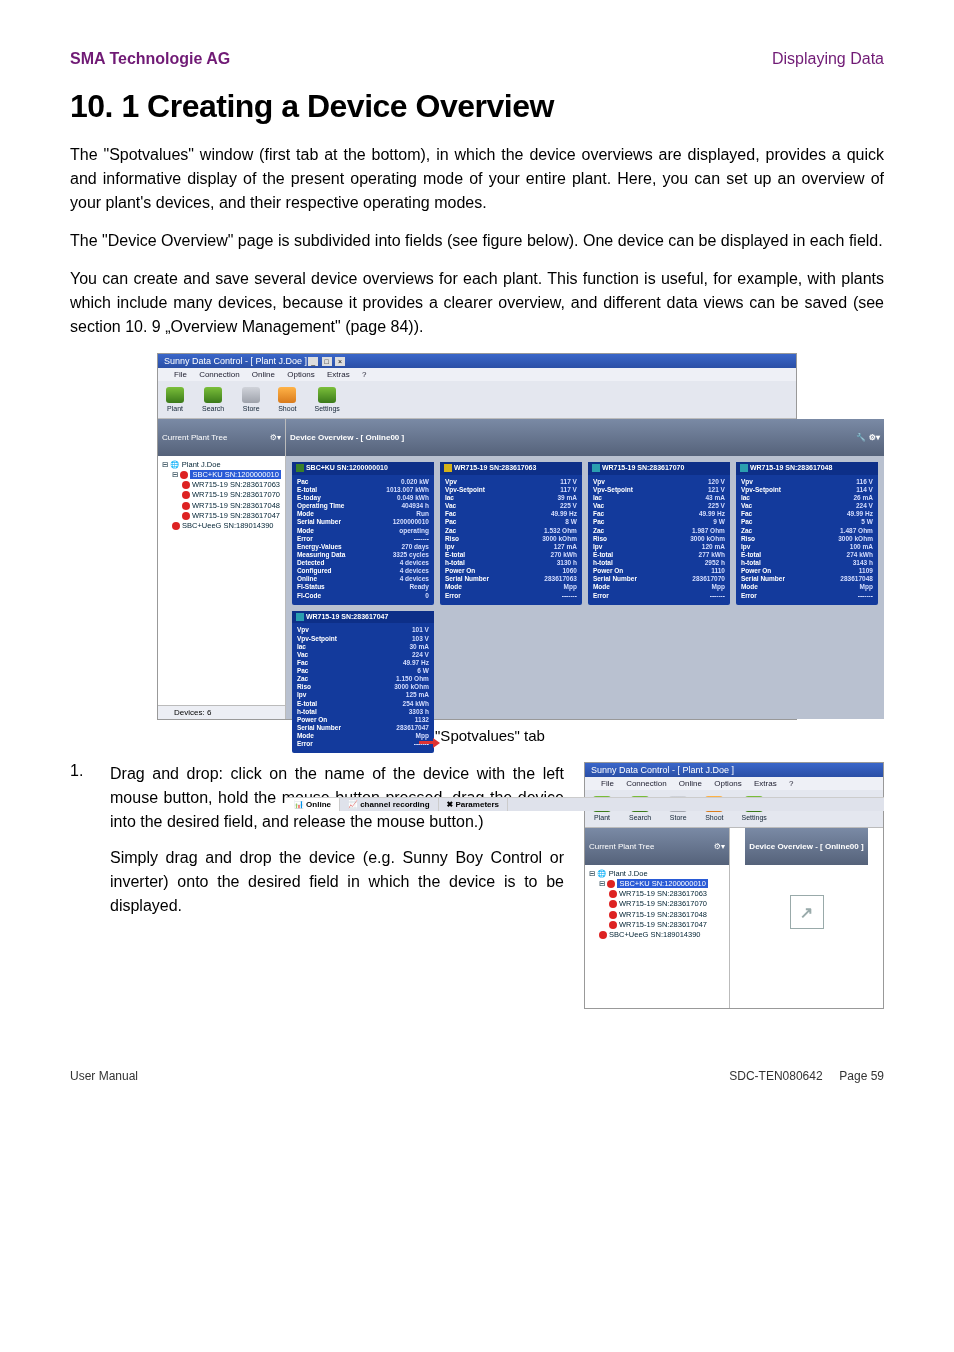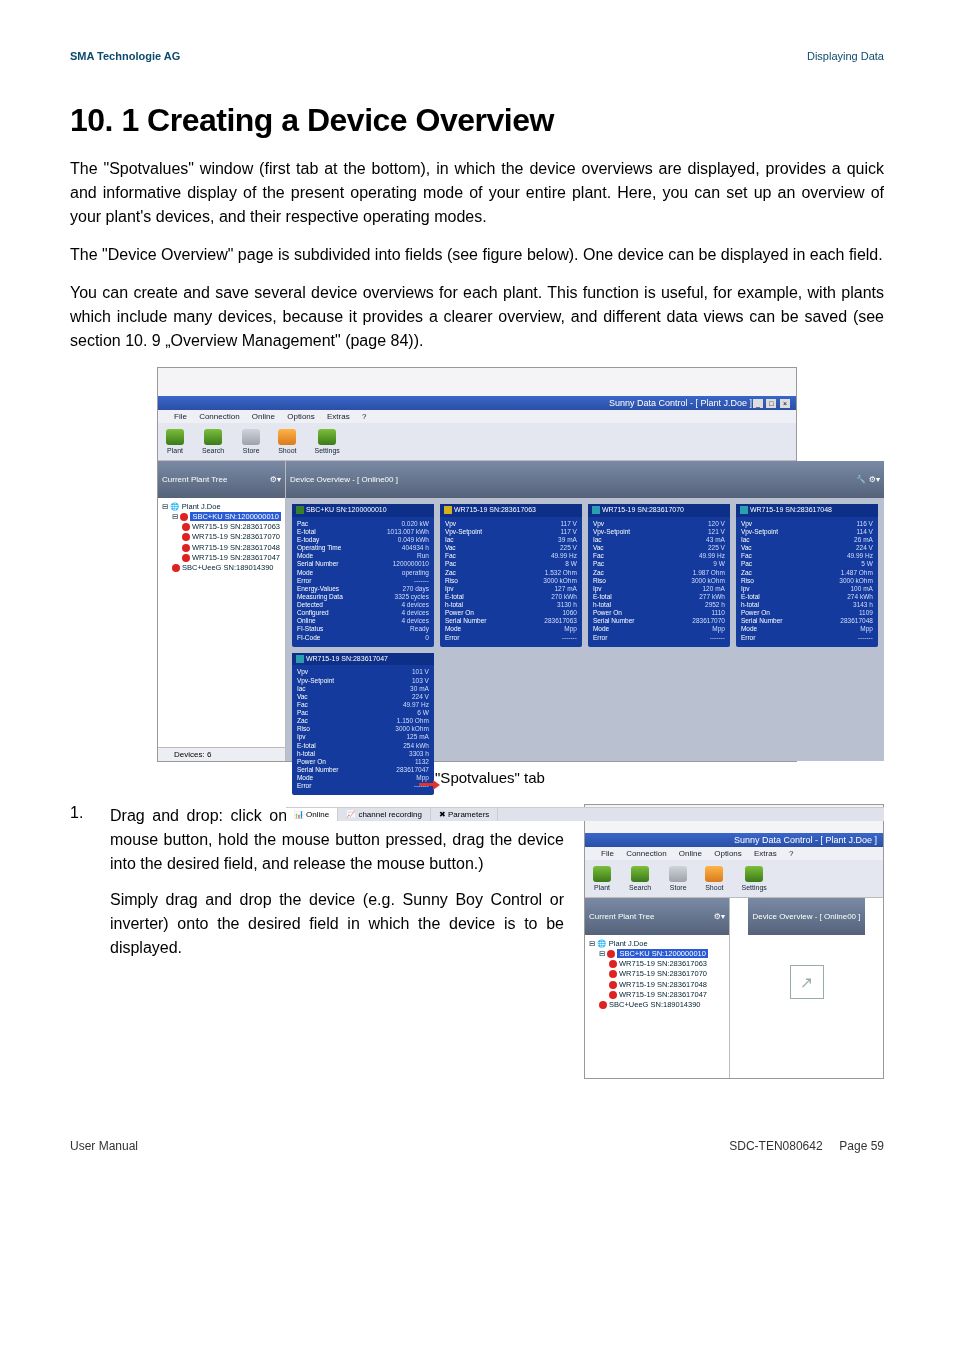--- a/index.html
+++ b/index.html
@@ -8,23 +8,23 @@
     font-size: 14px;
     color: #000;
     background: #fff;
     width: 954px;
     margin: 0 auto;
     padding: 50px 70px 40px 70px;
   }
   .header-row {
     display: flex;
     justify-content: space-between;
-    font-size: 11px;
-    color: #0c4a6e;
-    margin-bottom: 40px;
+    font-size: 16px;
+    color: #701a75;
+    margin-bottom: 20px;
   }
   h1 {
     font-size: 32px;
     font-weight: bold;
     margin-bottom: 18px;
     letter-spacing: -0.5px;
   }
   p.body {
     font-size: 16px;
     line-height: 1.5;
@@ -39,23 +39,22 @@
     background: #f4f4f6;
     font-size: 7px;
     position: relative;
   }
   .titlebar {
     background: linear-gradient(#3a66c9,#2a4fa6);
     color: #fff;
     padding: 2px 6px;
     font-size: 9px;
     display: flex;
-    justify-content: flex-end;
+    justify-content: flex-start;
     align-items: center;
-    margin-top: 28px;
   }
   .winbtns span {
     display: inline-block; width:10px; height:9px; background:#ddd;
     margin-left:1px; font-size:7px; text-align:center; color:#000; line-height:9px;
   }
   .menubar {
     background:#eef0f6; padding:2px 16px; font-size:8px; color:#223;
   }
   .menubar span { margin-right: 10px; }
   .toolbar {
@@ -88,21 +87,21 @@
   .tree .dot {
     display:inline-block; width:8px; height:8px; border-radius:50%;
     background:#d22; margin-right:2px; vertical-align:middle;
   }
   .tree .indent1 { padding-left:10px; }
   .tree .indent2 { padding-left:20px; }
   .tree .sel { background:#2a5bd6; color:#fff; padding:0 2px; }
   .devcount {
     border-top:1px solid #bbb; padding:2px 16px; font-size:8px; background:#eceef4;
   }
-  .rightpane { flex:1; display:flex; flex-direction:column; background:#b9c1d0; }
+  .rightpane { flex:1; display:flex; flex-direction:column; background:#b9c1d0;font-weight:bold; }
   .rightpane .gearhead { justify-content:space-between; }
   .cards-area { flex:1; padding:6px; position:relative; }
   .cards-row { display:flex; gap:6px; margin-bottom:6px; }
   .card {
     width:142px; background:#133a9c; color:#fff;
     font-size:6.5px; border-radius:2px; padding:3px 5px 5px 5px;
     line-height:1.25;
   }
   .card .ctitle {
     background:#0d2f88; margin:-3px -5px 3px -5px;
@@ -112,20 +111,21 @@
     display:inline-block; width:8px; height:8px; vertical-align:middle;
     margin-right:2px; background:#3a7f2a;
   }
   .card .ctitle .sq.y { background:#d4b11a; }
   .card .ctitle .sq.c { background:#2a9fb0; }
   .card .kv { display:flex; justify-content:space-between; white-space:nowrap; }
   .card .kv span:last-child { color:#d5deff; padding-left:4px; }
   .tabbar {
     display:flex; background:#dfe2eb; border-top:1px solid #ccc;
     font-size:8px;
+    margin-top:32px;
   }
   .tabbar .tab {
     padding:2px 8px; border-right:1px solid #ccc; background:#dfe2eb;
     position: relative;
   }
   .tabbar .tab.active { background:#fff; }
   .pointer-block {
     display:flex; align-items:center; justify-content:center;
     margin-top:4px; font-size:15px;
   }

